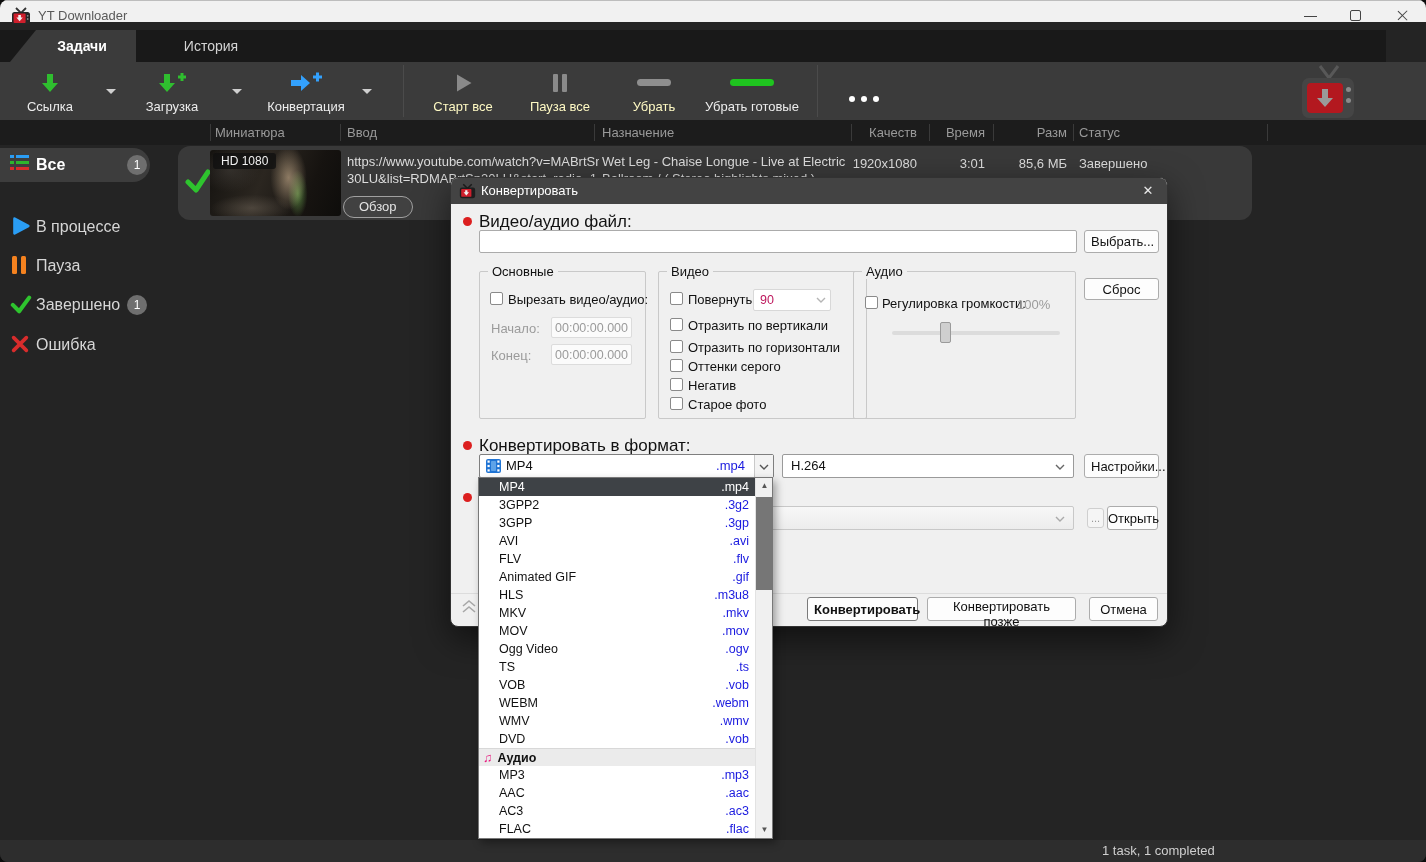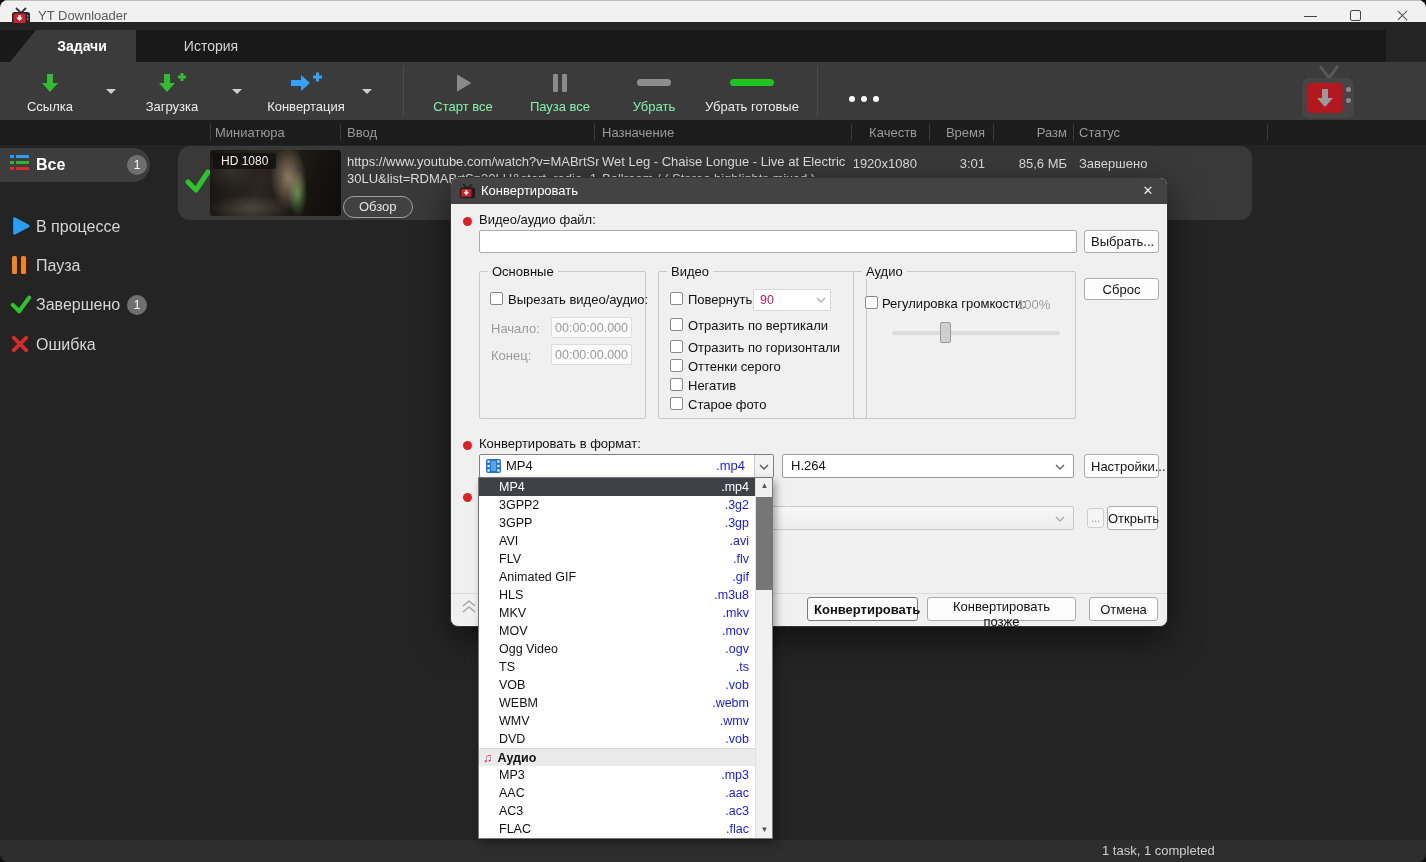--- a/index.html
+++ b/index.html
@@ -26,21 +26,21 @@
   .tab-history{position:absolute;left:148px;top:0;width:126px;height:32px;text-align:center;line-height:32px;font-size:14px;color:#d4d4d4;}
   .hamburger{position:absolute;left:1392px;top:37px;width:26px;height:18px;}
   .hamburger i{position:absolute;left:0;width:26px;height:2.6px;background:#fff;border-radius:1px;}
   .hamburger i:nth-child(1){top:0}.hamburger i:nth-child(2){top:7px}.hamburger i:nth-child(3){top:14px}
 
   
   .toolbar{position:absolute;left:0;top:62px;width:1426px;height:58px;background:#3b3b3b;}
   .tbtn{position:absolute;top:0;height:58px;text-align:center;}
   .tbtn .ticon{position:absolute;left:0;right:0;top:10px;height:22px;}
   .tbtn .tlabel{position:absolute;left:0;right:0;bottom:6px;font-size:13px;color:#ececec;white-space:nowrap;}
-  .tbtn.disabled .tlabel{color:#86efac;}
+  .tbtn.disabled .tlabel{color:#fef9c3;}
   .chev{position:absolute;top:24px;width:22px;height:12px;}
   .chev:after{content:"";position:absolute;left:6px;top:3px;border-left:5px solid transparent;border-right:5px solid transparent;border-top:5px solid #cfcfcf;}
   .tsep{position:absolute;top:3px;width:1px;height:52px;background:#4b4b4b;}
   .bar-gray{display:inline-block;width:34px;height:7px;border-radius:3.5px;background:#8e8e8e;margin-top:7px;}
   .bar-green{display:inline-block;width:44px;height:7px;border-radius:3.5px;background:#1fc41f;margin-top:7px;}
   .dots3{position:absolute;left:0;right:0;top:26px;}
   .dots3 i{display:inline-block;width:6px;height:6px;border-radius:50%;background:#fff;margin:0 3px;}
   
   .logo{position:absolute;left:1300px;top:3px;width:56px;height:54px;}
   .logo .ant{position:absolute;left:18px;top:0;width:20px;height:14px;}
@@ -83,21 +83,21 @@
   .statusbar{position:absolute;left:0;top:840px;width:1426px;height:22px;background:#2d2d2d;}
   .status-text{position:absolute;left:1102px;line-height:22px;font-size:13px;color:#cfcfcf;}
 
   
   .dialog{position:absolute;left:450px;top:177px;width:718px;height:450px;background:#f0f0f0;border:1px solid #323232;border-radius:8px;box-shadow:0 12px 34px rgba(0,0,0,.55);z-index:10;}
   .d-head{position:absolute;left:0;top:0;right:0;height:26px;background:#434343;border-radius:7px 7px 0 0;}
   .d-icon{position:absolute;left:8px;top:5px;width:17px;height:16px;}
   .d-title{position:absolute;left:30px;top:0;line-height:26px;font-size:13px;color:#fff;}
   .d-close{position:absolute;right:4px;top:0;width:30px;height:26px;text-align:center;line-height:26px;color:#e8e8e8;font-size:13px;}
   .rdot{position:absolute;width:9px;height:9px;border-radius:50%;background:#dc1f1f;}
-  .dlabel{position:absolute;font-size:13px;color:#111;white-space:nowrap;}
+  .dlabel{position:absolute;font-size:17px;color:#111;white-space:nowrap;}
   .dinput{position:absolute;background:#fff;border:1px solid #ababab;border-radius:2px;font-size:13px;color:#111;padding:0 5px;}
   .dbtn{position:absolute;background:#fdfdfd;border:1px solid #acacac;border-radius:3px;font-size:13px;color:#111;text-align:center;}
   .dbtn.primary{font-weight:bold;border-color:#7a7a7a;}
   .dbtn.disabled{color:#9a9a9a;background:#f5f5f5;border-color:#cfcfcf;}
   .group{position:absolute;border:1px solid #c9c9c9;border-radius:2px;}
   .legend{position:absolute;top:-8px;left:8px;background:#f0f0f0;padding:0 4px;font-size:13px;color:#111;white-space:nowrap;}
   .cb{position:absolute;width:13px;height:13px;background:#fff;border:1px solid #8a8a8a;border-radius:2px;}
   .glabel{position:absolute;font-size:13px;color:#111;white-space:nowrap;}
   .gray{color:#9b9b9b !important;}
   .mini-input{position:absolute;background:#fbfbfb;border:1px solid #dcdcdc;border-radius:2px;font-size:12.5px;color:#9b9b9b;text-align:center;}

